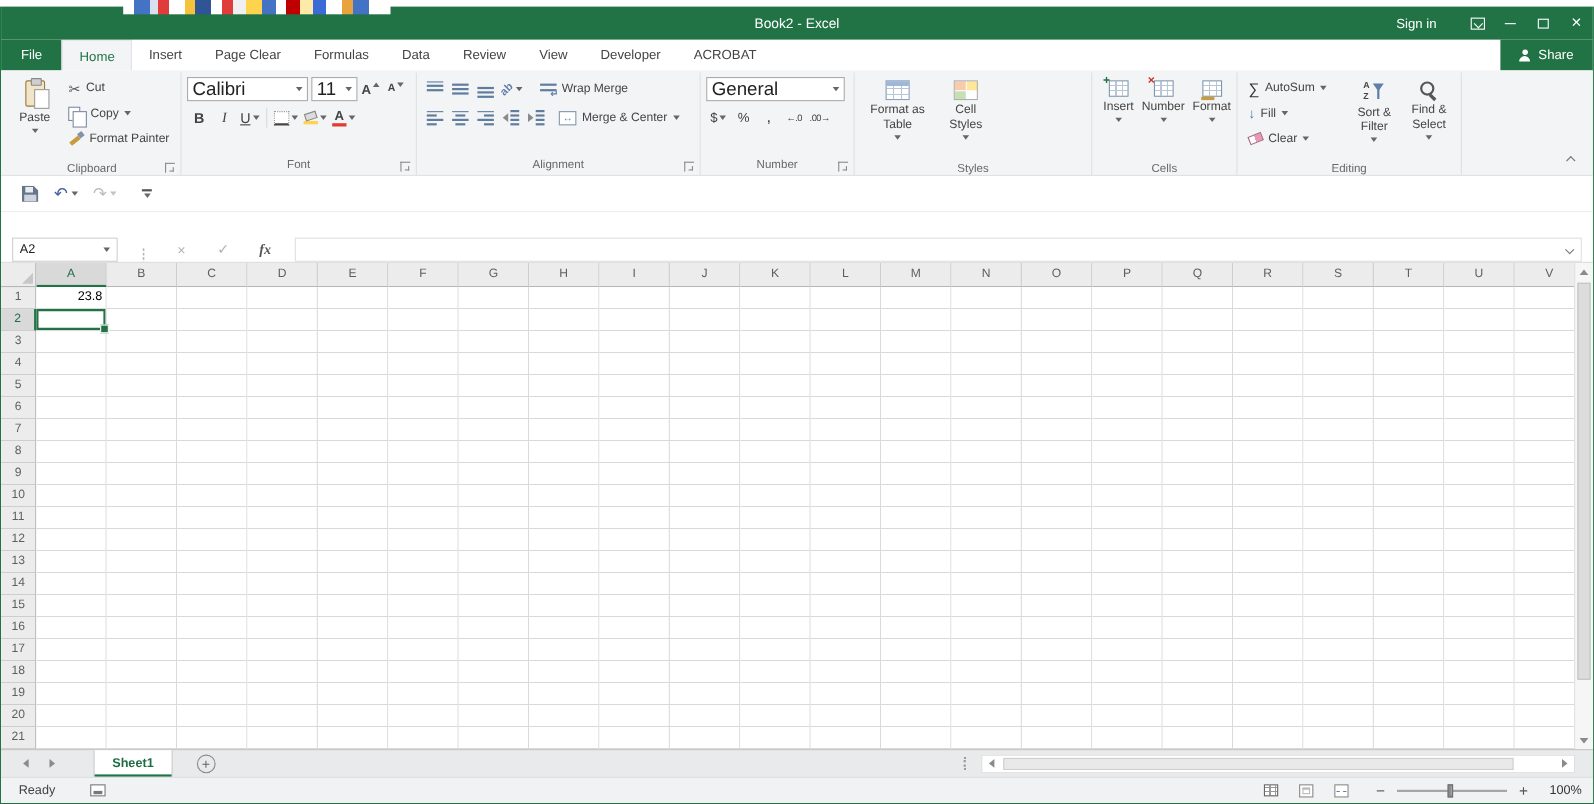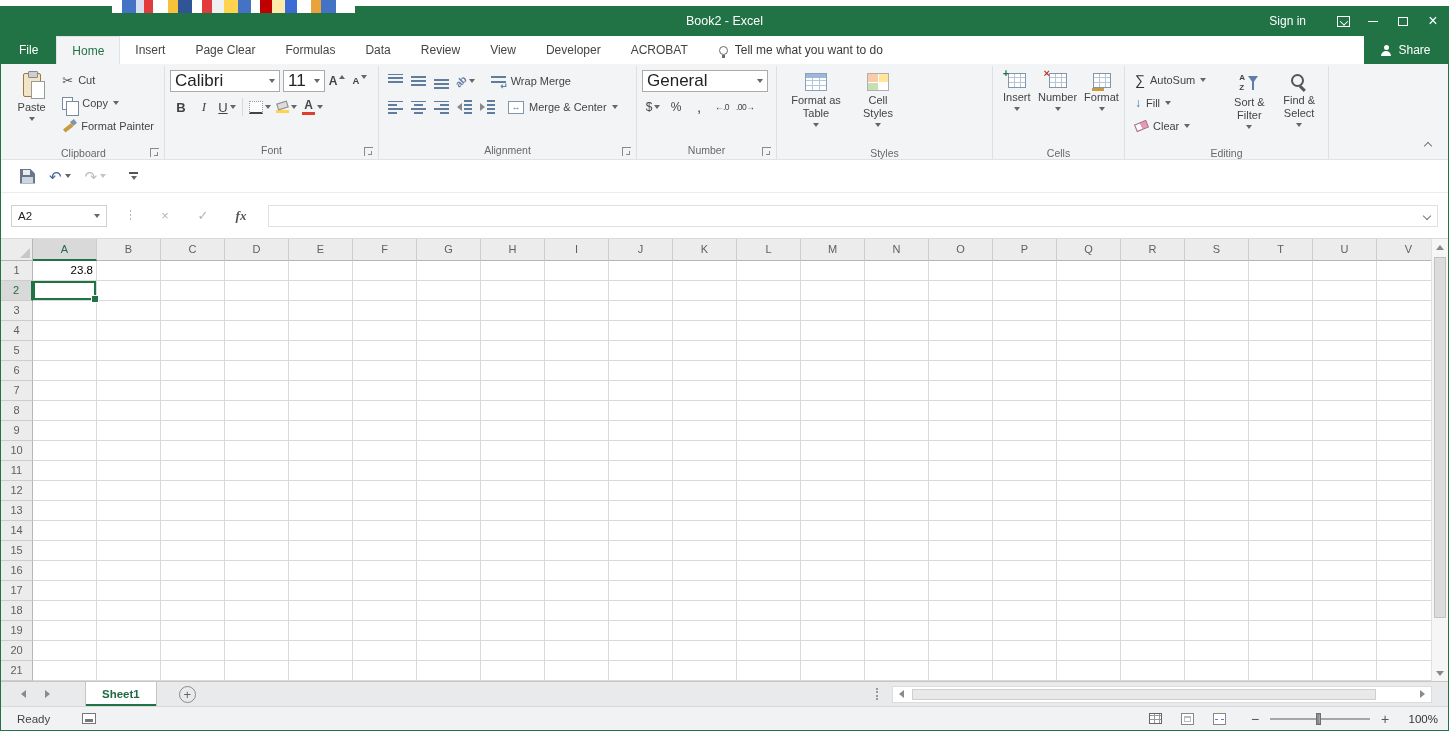--- a/index.html
+++ b/index.html
@@ -170,21 +170,21 @@
 .ico-save{width:15px;height:15px;background:#677689;clip-path:polygon(0 0,10px 0,15px 5px,15px 15px,0 15px);position:relative}
 .ico-save::before{content:'';position:absolute;left:3px;top:1px;width:7px;height:5px;background:#e8edf2}
 .ico-save::after{content:'';position:absolute;left:2px;bottom:1px;width:11px;height:6px;background:#cdd6e0}
 .undo-g{font-size:15px;color:#44619d;line-height:15px}
 .redo-g{font-size:15px;color:#bcbcbc;line-height:15px}
 .dd.dis{border-top-color:#c4c4c4}
 .qat-custom{display:flex;flex-direction:column;align-items:center;gap:2px;margin-left:14px}
 .qat-custom b{width:9px;height:1.6px;background:#555;display:block}
 
 
-.frow{height:46px;background:#fff;display:flex;align-items:center;padding:0 10px;gap:16px;
+.frow{height:46px;background:#fff;display:flex;align-items:flex-end;padding:0 10px;gap:16px;
   border-bottom:1px solid #d9d9d9;flex:0 0 auto}
 .namebox{width:96px;height:22px;border:1px solid #d0d0d0;display:flex;align-items:center;
   padding:0 6px;font-size:11.5px;color:#222;gap:4px}
 .namebox span{flex:1}
 .nb-dots{width:3px;height:13px;background-image:radial-gradient(#b4b4b4 34%,rgba(0,0,0,0) 36%);
   background-size:3px 4px;margin:0 6px}
 .fbtn{width:22px;height:22px;display:flex;align-items:center;justify-content:center;font-size:13px}
 .fbtn.dis{color:#b3b3b3}
 .fx{font-style:italic;font-family:"Liberation Serif",serif;font-weight:bold;color:#555;font-size:13px}
 .fwrap{flex:1;height:22px;border:1px solid #e0e0e0;display:flex;align-items:center}
@@ -291,24 +291,20 @@
     <div class="tab file">File</div>
     <div class="tab active">Home</div>
     <div class="tab">Insert</div>
     <div class="tab">Page Clear</div>
     <div class="tab">Formulas</div>
     <div class="tab">Data</div>
     <div class="tab">Review</div>
     <div class="tab">View</div>
     <div class="tab">Developer</div>
     <div class="tab">ACROBAT</div>
-    <div class="tellme">
-      <i class="bulb"></i>
-      <span>Tell me what you want to do</span>
-    </div>
     <div class="share-btn">
       <i class="person"></i>
       <span>Share</span>
     </div>
   </div>
 
   <div class="ribbon">
 
     <div class="rgroup" style="width:162px">
       <div class="rg-content">

